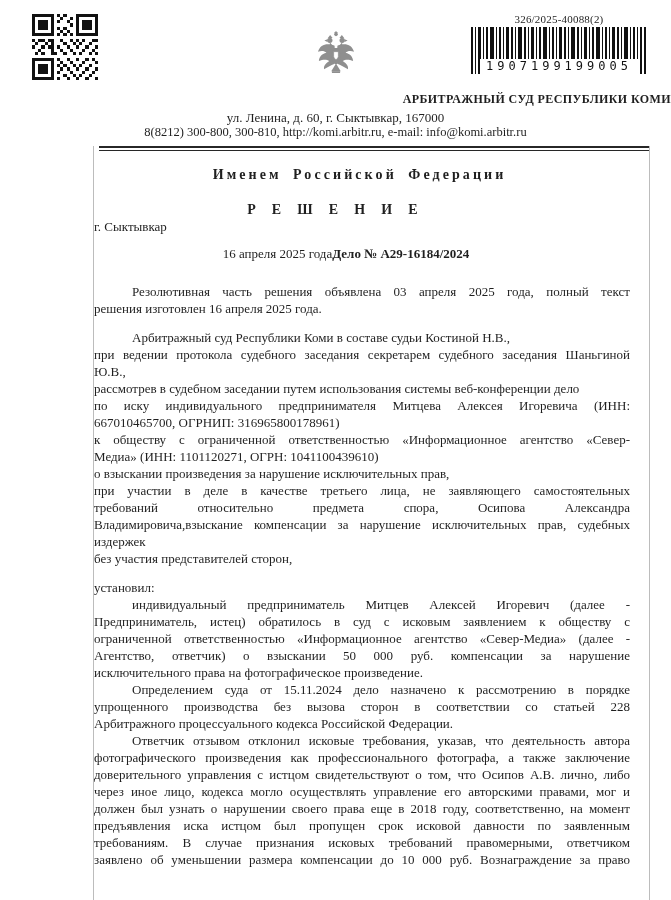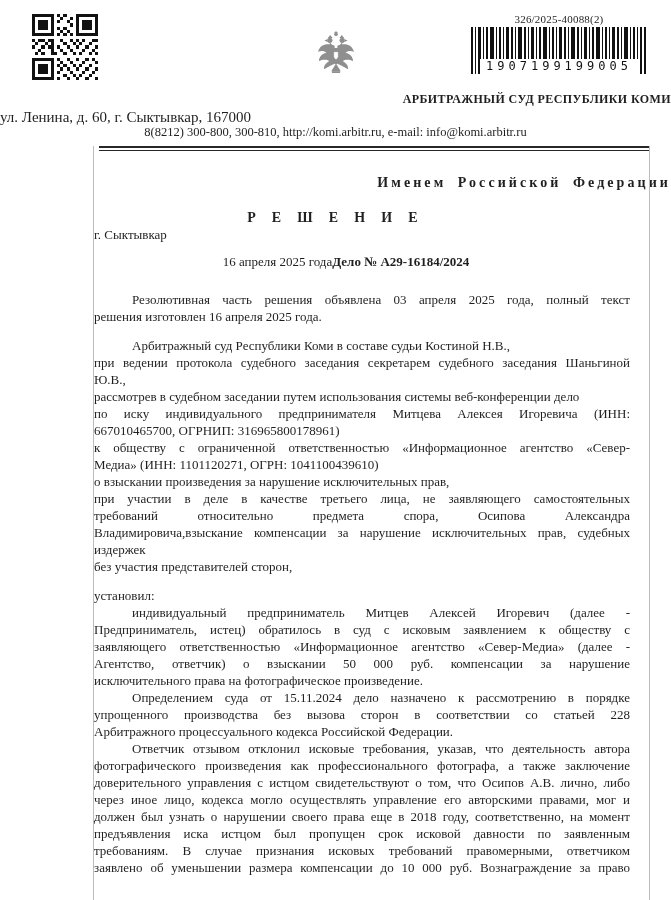--- a/index.html
+++ b/index.html
@@ -27,26 +27,26 @@
   .barcode-digits{
     position:absolute;left:9px;right:9px;bottom:0;height:15px;
     background:#fff;text-align:center;
     font-family:"DejaVu Sans Mono",monospace;
     font-size:12px;line-height:15px;letter-spacing:4px;color:#111;
     white-space:nowrap;overflow:hidden;
   }
 
   
   .court-name{margin-top:4px;text-align:right;font-weight:bold;font-size:12px;line-height:18px;letter-spacing:0.4px;}
-  .court-address{margin-top:2px;font-size:15px;line-height:15px;}
+  .court-address{margin-top:2px;text-align:center;font-size:13px;line-height:15px;}
   .court-contacts{text-align:center;font-size:12.5px;line-height:15px;}
   .rule{margin:6px 22px 0 99px;height:2px;border-top:2px solid #272727;border-bottom:1px solid #272727;}
 
   
-  .in-name{margin-top:24px;text-align:right;font-weight:bold;font-size:14px;letter-spacing:0.22em;word-spacing:0.35em;padding-left:48px;}
+  .in-name{margin-top:16px;text-align:center;font-weight:bold;font-size:14px;letter-spacing:0.22em;word-spacing:0.35em;padding-left:48px;}
   .decision-title{margin-top:19px;text-align:center;font-weight:bold;font-size:14px;letter-spacing:0.45em;}
 
   
   .content{margin:0 41px 0 94px;width:536px;font-size:13px;line-height:17px;}
   .city{}
   .case-row{display:flex;justify-content:center;margin-top:10px;}
   .case-no{font-weight:bold;padding-right:32px;}
   .body{margin-top:21px;}
   .bl{text-align:justify;min-height:17px;}
   .bl.j{text-align-last:justify;}
@@ -180,21 +180,21 @@
         <div class="bl">о взыскании произведения за нарушение исключительных прав,</div>
         <div class="bl j">при участии в деле в качестве третьего лица, не заявляющего самостоятельных</div>
         <div class="bl j">требований относительно предмета спора, Осипова Александра</div>
         <div class="bl j">Владимировича,взыскание компенсации за нарушение исключительных прав, судебных</div>
         <div class="bl">издержек</div>
         <div class="bl">без участия представителей сторон,</div>
         <div class="bl gap"></div>
         <div class="bl">установил:</div>
         <div class="bl ind j">индивидуальный предприниматель Митцев Алексей Игоревич (далее -</div>
         <div class="bl j">Предприниматель, истец) обратилось в суд с исковым заявлением к обществу с</div>
-        <div class="bl j">заявляющего ответственностью «Информационное агентство «Север-Медиа» (далее -</div>
+        <div class="bl j">ограниченной ответственностью «Информационное агентство «Север-Медиа» (далее -</div>
         <div class="bl j">Агентство, ответчик) о взыскании 50 000 руб. компенсации за нарушение</div>
         <div class="bl">исключительного права на фотографическое произведение.</div>
         <div class="bl ind j">Определением суда от 15.11.2024 дело назначено к рассмотрению в порядке</div>
         <div class="bl j">упрощенного производства без вызова сторон в соответствии со статьей 228</div>
         <div class="bl">Арбитражного процессуального кодекса Российской Федерации.</div>
         <div class="bl ind j">Ответчик отзывом отклонил исковые требования, указав, что деятельность автора</div>
         <div class="bl j">фотографического произведения как профессионального фотографа, а также заключение</div>
         <div class="bl j">доверительного управления с истцом свидетельствуют о том, что Осипов А.В. лично, либо</div>
         <div class="bl j">через иное лицо, кодекса могло осуществлять управление его авторскими правами, мог и</div>
         <div class="bl j">должен был узнать о нарушении своего права еще в 2018 году, соответственно, на момент</div>

